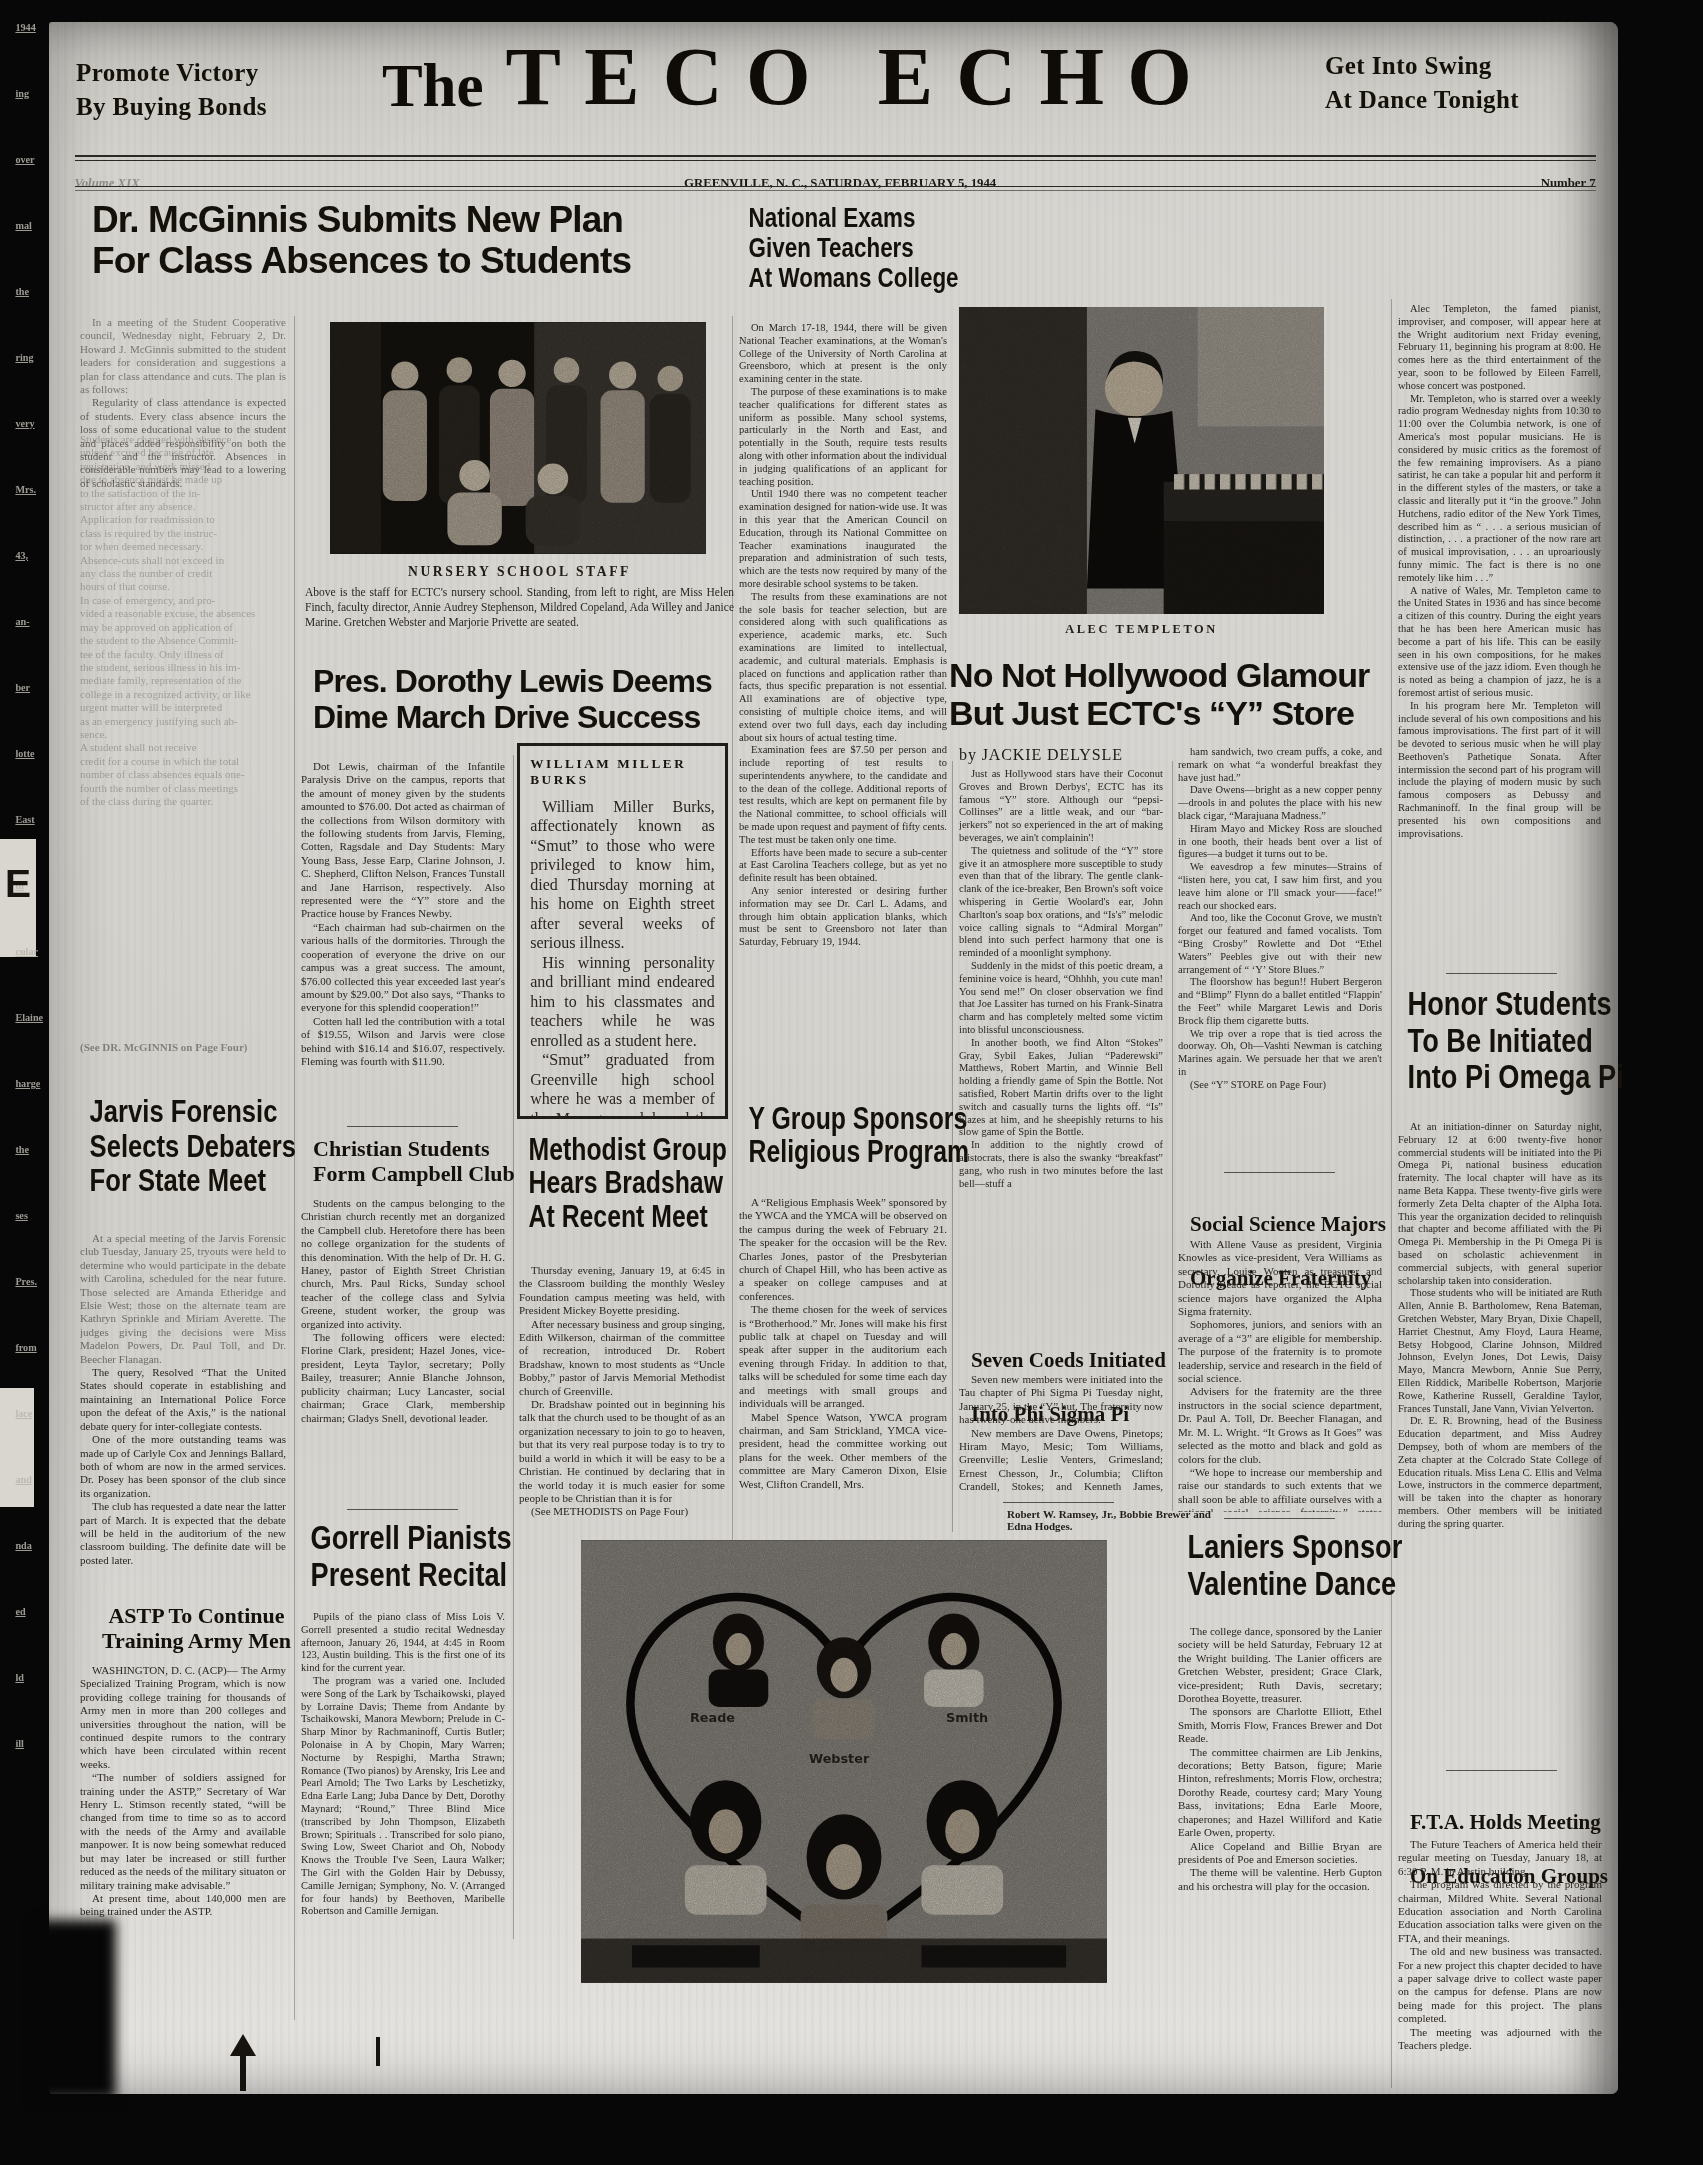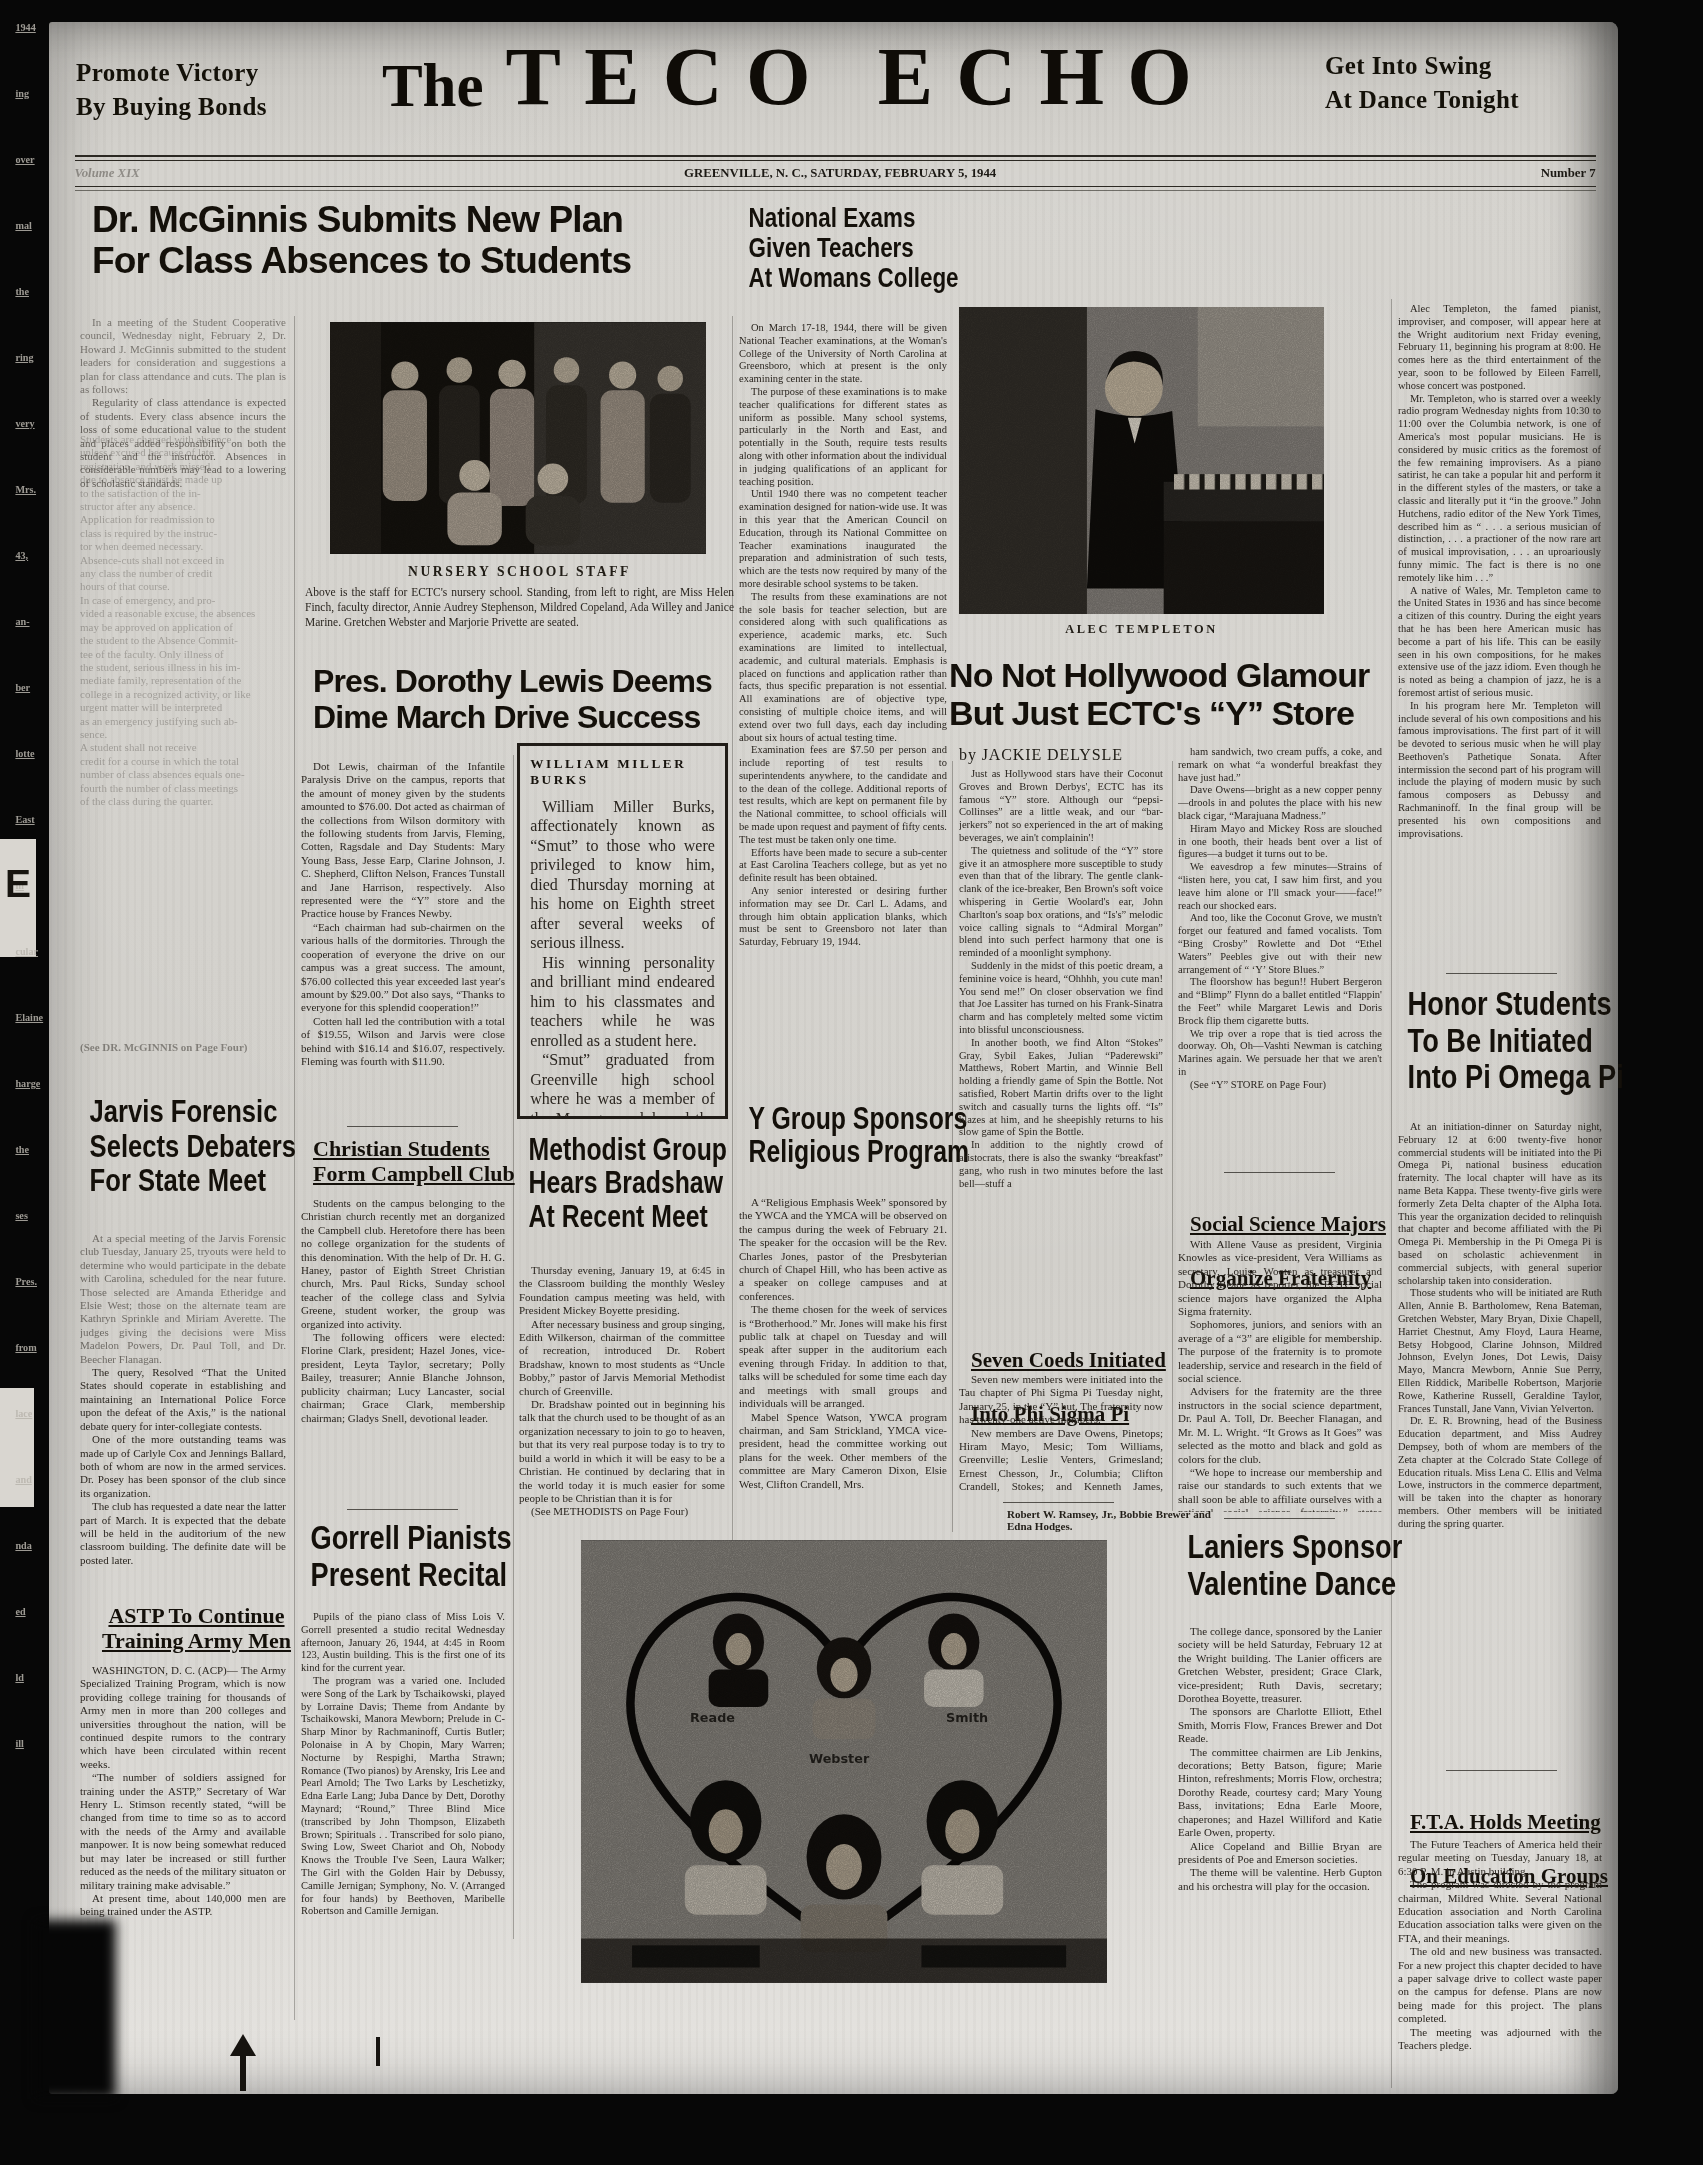--- a/index.html
+++ b/index.html
@@ -35,21 +35,21 @@
   
   .vrule{width:0.9px;background:rgba(40,37,32,.32);}
   .story-rule{border-top:1.7px solid rgba(40,37,32,.75);width:111px;margin:0 auto;}
   
   .hl{color:#14100a;}
   .hl p{margin:0;}
   .hl-sans{font-family:"Liberation Sans","DejaVu Sans",sans-serif;font-weight:700;}
   .hl-sans p{letter-spacing:-0.9px;line-height:1.12;}
   .hl-cond p{transform:scaleX(.8);transform-origin:left top;white-space:nowrap;line-height:1.08;
              letter-spacing:0;}
-  .hl-serif{font-weight:700;text-decoration:underline;}
+  .hl-serif{font-weight:700;}
   .hl-serif p{line-height:1.15;}
   .h44 p{font-size:37px;} .h40 p{font-size:34px;} .h38 p{font-size:32px;} .h36 p{font-size:31px;}
   .h33 p{font-size:28px;} .h26 p{font-size:22px;} .h25 p{font-size:21px;margin-top:30px;}
   
   .body-col{text-align:justify;font-size:11px;line-height:1.22;overflow:hidden;color:#2b2620;}
   .body-col.tight{font-size:10.5px;}
   .para{margin:0;text-indent:12px;}
   .para-faded{margin:0;opacity:.30;}
   .mcg .para:nth-child(1){opacity:.55;} .mcg .para:nth-child(2){opacity:.68;}
   .jv .para:nth-child(1){opacity:.6;}
@@ -119,21 +119,21 @@
     <div class="abs masthead" style="left:230px;top:15.3px;width:1039px;">
       <span class="mh-the">The</span>
       <span class="mh-title">TECO ECHO</span>
     </div>
     <div class="abs ear" style="left:1276px;top:27px;width:281px;">
       <div>Get Into Swing</div>
       <div>At Dance Tonight</div>
     </div>
 
     <div class="abs rule-d" style="left:25.6px;top:133px;width:1521px;"></div>
-    <div class="abs dateline" style="left:25.6px;top:144px;width:1521px;">
+    <div class="abs dateline" style="left:25.6px;top:154px;width:1521px;">
       <span class="dl-vol">Volume XIX</span>
       <span class="dl-date">GREENVILLE, N. C., SATURDAY, FEBRUARY 5, 1944</span>
       <span class="dl-num">Number 7</span>
     </div>
     <div class="abs rule-s" style="left:25.6px;top:164px;width:1521px;"></div>
 
     <div class="abs vrule" style="left:245px;top:294px;height:1704px;"></div>
     <div class="abs vrule" style="left:464px;top:733px;height:1184px;"></div>
     <div class="abs vrule" style="left:683px;top:294px;height:1235px;"></div>
     <div class="abs vrule" style="left:903px;top:739px;height:771px;"></div>

